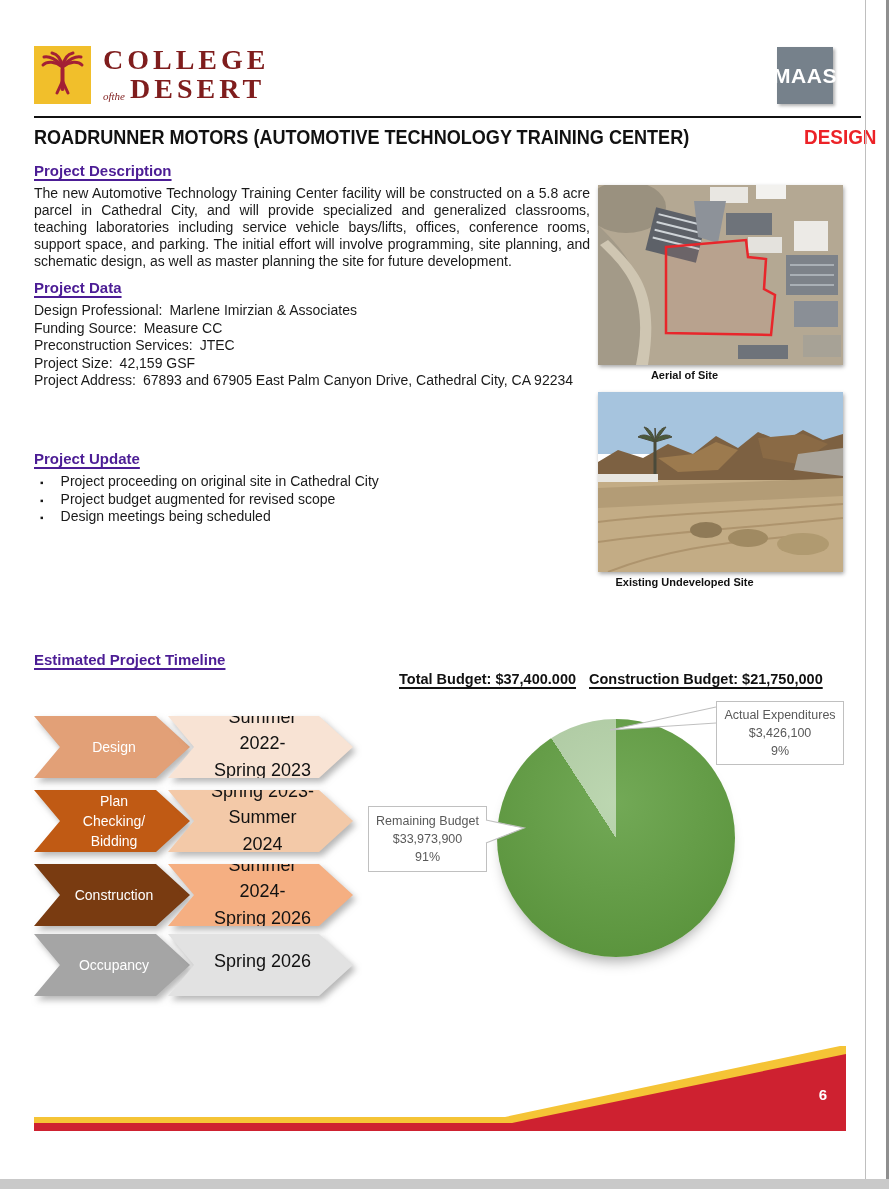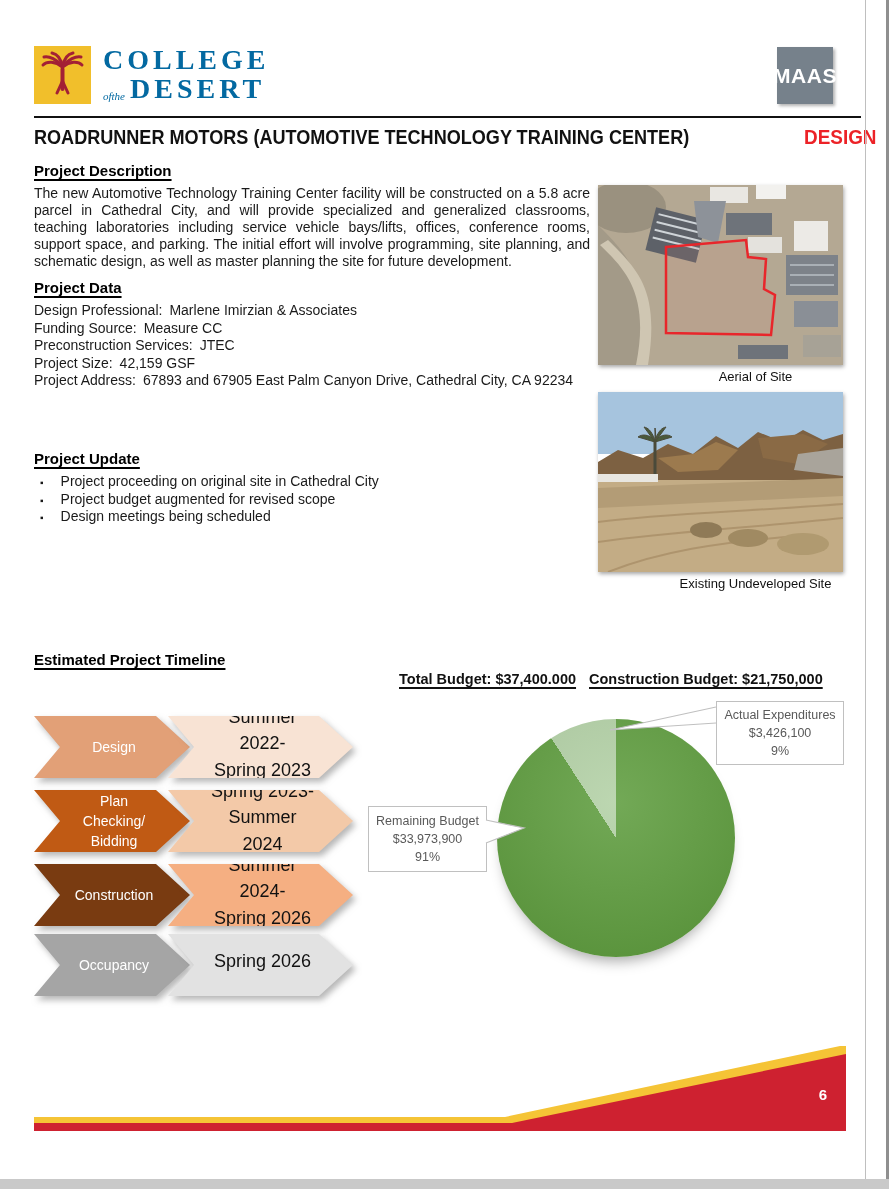--- a/index.html
+++ b/index.html
@@ -3,49 +3,49 @@
 <meta charset="utf-8">
 <style>
   * { margin:0; padding:0; box-sizing:border-box; }
   html,body { background:#fff; }
   body { font-family:"Liberation Sans", sans-serif; }
   .page { position:relative; width:889px; height:1189px; background:#fff; overflow:hidden; }
 
   
   .logo-block { position:absolute; left:34px; top:46px; display:flex; align-items:flex-start; }
   .logo-square { width:57px; height:58px; background:#F1BF2B; display:flex; align-items:center; justify-content:center; }
-  .logo-text { margin-left:12px; color:#0369a1; font-family:"Liberation Serif", serif; }
+  .logo-text { margin-left:12px; color:#7f1d1d; font-family:"Liberation Serif", serif; }
   .logo-line1 { font-size:28px; letter-spacing:4px; font-weight:bold; line-height:1.0; }
   .logo-line2 { display:flex; align-items:flex-end; margin-top:1px; }
   .logo-ofthe { display:flex; font-style:italic; font-size:11px; line-height:.95; margin-right:5px; margin-bottom:2px; }
   .logo-desert { font-size:28px; letter-spacing:4px; font-weight:bold; line-height:1.0; }
   .maas-box { position:absolute; left:777px; top:47px; width:56px; height:57px; background:#76818B;
               display:flex; align-items:center; justify-content:center; color:#fff; font-weight:bold;
               font-size:21px; letter-spacing:.5px; box-shadow:2px 2px 3px rgba(0,0,0,.3); }
   .header-rule { position:absolute; left:34px; top:116px; width:827px; height:2px; background:#111; }
 
   .title-row { position:absolute; left:34px; top:125px; width:827px; display:flex; justify-content:space-between; align-items:flex-start; }
   .doc-title { font-size:21px; font-weight:bold; color:#111; white-space:nowrap; transform:scaleX(.86); transform-origin:0 50%; }
   .phase-label { font-size:21px; font-weight:bold; color:#EC2227; white-space:nowrap; transform:scaleX(.9); transform-origin:100% 50%; }
 
   
-  .sec-heading { position:absolute; font-size:15px; font-weight:bold; color:#000000;
+  .sec-heading { position:absolute; font-size:15px; font-weight:bold; color:#4c1d95;
                  text-decoration:underline; text-decoration-thickness:2px; text-underline-offset:3px; }
   .desc-body { position:absolute; left:34px; top:185px; width:556px; font-size:14px; line-height:17px;
                color:#1a1a1a; text-align:justify; }
   .data-fields { position:absolute; left:34px; top:302px; width:560px; font-size:14px; line-height:17.5px; color:#1a1a1a; }
   .field-label { margin-right:7px; }
   .update-list { position:absolute; left:40px; top:473px; width:540px; font-size:14px; line-height:17.5px; color:#1a1a1a; }
   .bullet-row { display:flex; }
   .bullet-row::before { content:"▪"; font-size:10px; margin-right:17px; position:relative; top:1px; }
 
   
   .photo { position:absolute; width:245px; height:180px; overflow:hidden; box-shadow:1px 2px 4px rgba(0,0,0,.35); }
   .photo svg { display:block; }
-  .photo-caption { position:absolute; width:245px; left:633px; text-align:center; font-size:13px; font-weight:normal; color:#111; }
+  .photo-caption { position:absolute; width:245px; left:562px; text-align:center; font-size:11px; font-weight:bold; color:#111; }
 
   
   .budget-row { position:absolute; left:399px; top:651px; display:flex; gap:13px; font-size:14.5px; font-weight:bold; color:#111; }
   .budget-row span { text-decoration:underline; text-decoration-thickness:2px; text-underline-offset:3px; white-space:nowrap;margin-top:20px; }
 
   .chev-wrap { position:absolute; filter:drop-shadow(3px 4px 3px rgba(110,110,110,.5)); }
   .chev { height:62px; display:flex; align-items:center; justify-content:center; text-align:center;
           clip-path:polygon(0 0, calc(100% - 34px) 0, 100% 50%, calc(100% - 34px) 100%, 0 100%, 26px 50%); }
   .chev-label { width:156px; color:#fff; font-size:14px; padding:0 30px 0 34px; }
   .chev-date  { width:185px; color:#111; font-size:18px; padding:0 34px 7px 38px; }

